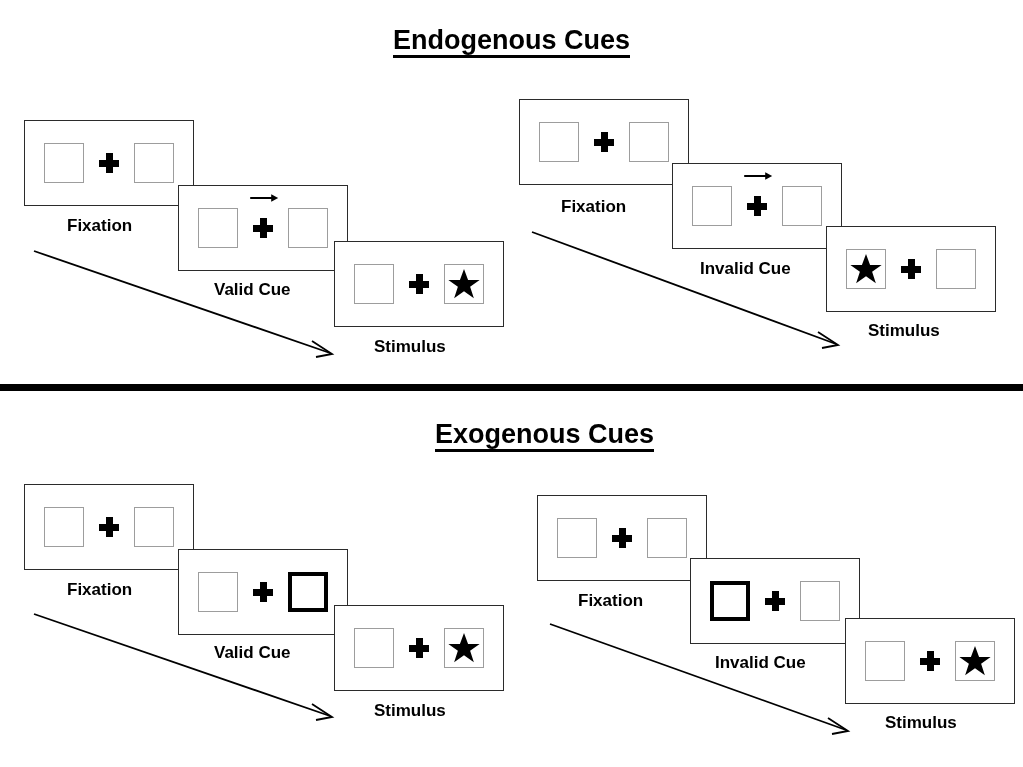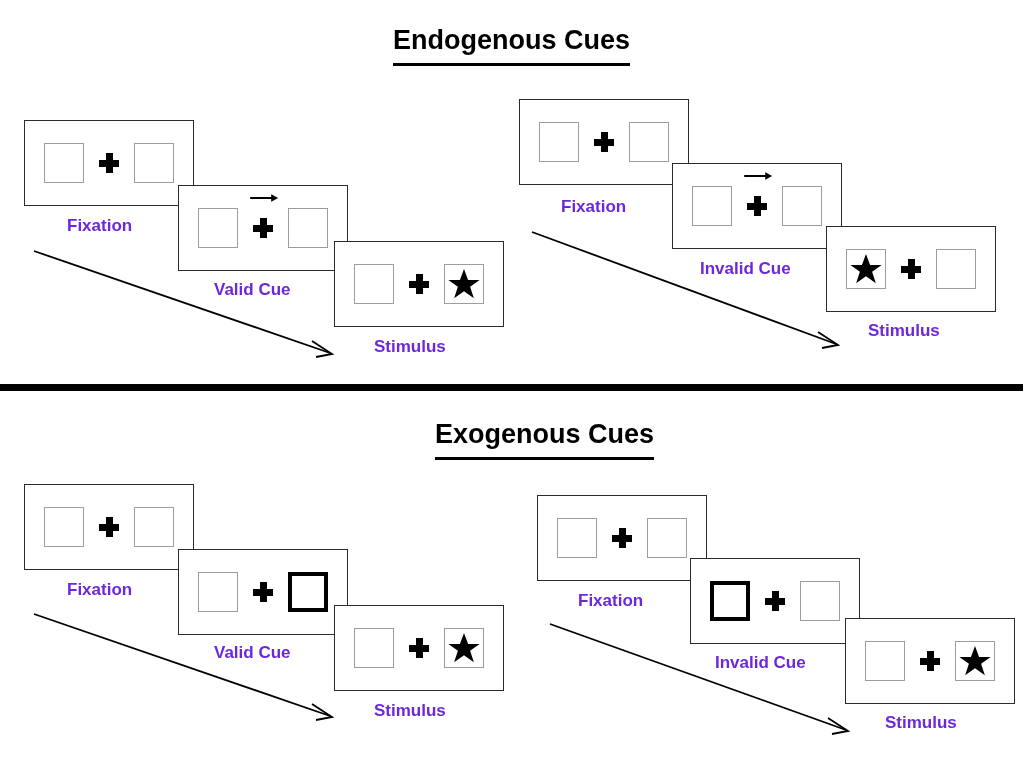--- a/index.html
+++ b/index.html
@@ -19,21 +19,21 @@
     position: absolute;
     width: 100%;
     text-align: center;
     font-size: 27px;
     font-weight: bold;
     color: #000000;
     letter-spacing: 0px;
   }
   .section-title span {
     border-bottom: 3px solid #000000;
-    padding-bottom: 8px;
+    padding-bottom: 0;
   }
 
   .divider {
     position: absolute;
     left: 0;
     width: 1023px;
     height: 7px;
     background: #000000;
   }
 
@@ -115,21 +115,21 @@
     left: 50%;
     transform: translateX(-46%);
     width: 30px;
     height: 12px;
   }
 
   .caption {
     position: absolute;
     font-size: 17px;
     font-weight: bold;
-    color: #6d28d9;
+    color: #000000;
     white-space: nowrap;
   }
 
   .time-arrow {
     position: absolute;
     overflow: visible;
   }
 </style>
 </head>
 <body>

